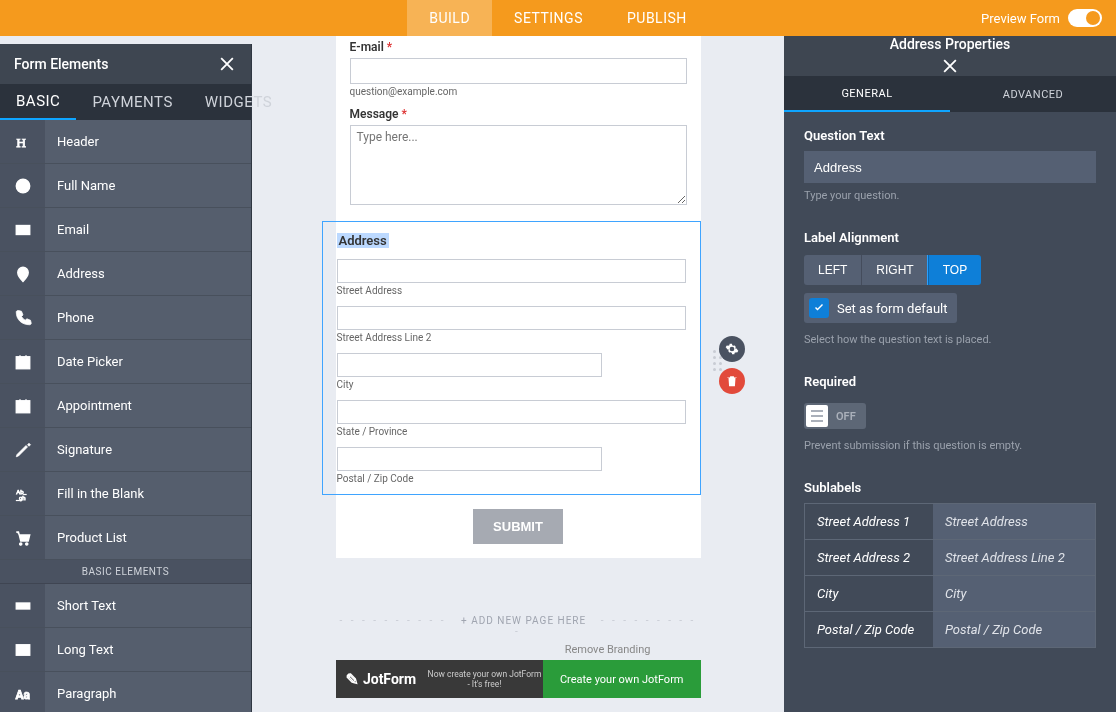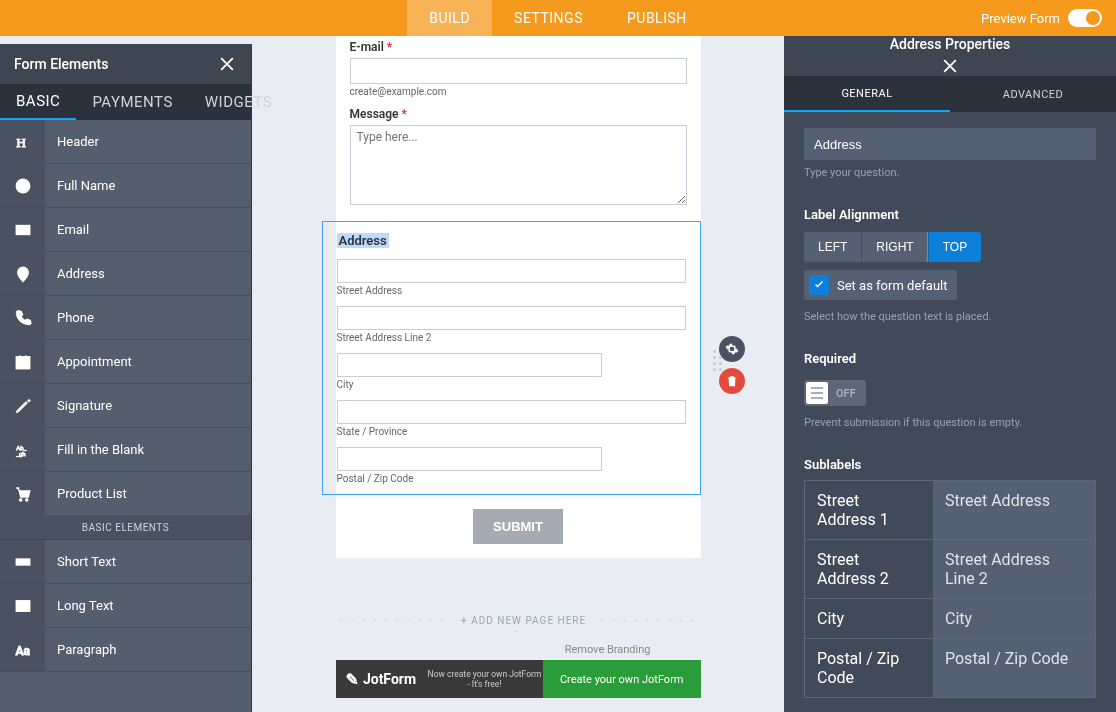--- a/index.html
+++ b/index.html
@@ -78,21 +78,21 @@
   .checkbox-row { display:inline-flex; align-items:center; background:#556073; padding:5px 10px 5px 5px; border-radius:3px; margin-top:8px; gap:8px;}
   .cbox { width:20px; height:20px; background:#0e7fd8; border-radius:3px; display:flex; align-items:center; justify-content:center;}
   .cbox svg { width:12px; height:12px; fill:#fff;}
   .req-toggle { display:inline-flex; align-items:center; background:#5d6776; border-radius:3px; height:26px; padding:2px;}
   .req-toggle .knob { width:22px; height:22px; background:#fff; border-radius:2px; display:flex; flex-direction:column; justify-content:center; gap:3px; padding:0 5px;}
   .req-toggle .knob span { height:2px; background:#aab0ba;}
   .req-toggle .off { font-size:11px; color:#aab0ba; padding:0 8px; font-weight:600;}
   .sublabels-table { border:1px solid #5d6776; margin-top:8px;}
   .sublabels-table .srow { display:flex; border-bottom:1px solid #5d6776;}
   .sublabels-table .srow:last-child { border-bottom:none;}
-  .sublabels-table .scell { padding:10px 12px; font-size:16px;}
+  .sublabels-table .scell { padding:10px 12px; font-size:13px;font-style:italic;}
   .sublabels-table .scell.k { width:128px; color:#fff;}
   .sublabels-table .scell.v { flex:1; background:#556073; color:#e0e3e9;}
   .section-gap { margin-top:28px;}
 </style>
 </head>
 <body>
 
 <div class="topbar">
   <div class="tabs">
     <div class="tab active">BUILD</div>
@@ -162,20 +162,30 @@
             <path d="M6 2l4 1 2 5-2 2a12 12 0 005 5l2-2 5 2 1 4c0 1-1 2-2 2C10 21 3 14 3 4c0-1 1-2 2-2h1z"></path>
           </svg>
         </div>
         <div class="el-label">Phone</div>
       </div>
       <div class="el-row">
         <div class="el-icon">
           <svg viewBox="0 0 24 24" fill="none" stroke="#fff" stroke-width="1.8">
             <rect x="3" y="5" width="18" height="16"></rect>
             <path d="M3 9h18M8 3v4M16 3v4"></path>
+            <text x="8" y="18" font-size="8" fill="#fff" stroke="none">10</text>
+          </svg>
+        </div>
+        <div class="el-label">Date Picker</div>
+      </div>
+      <div class="el-row">
+        <div class="el-icon">
+          <svg viewBox="0 0 24 24" fill="none" stroke="#fff" stroke-width="1.8">
+            <rect x="3" y="5" width="18" height="16"></rect>
+            <path d="M3 9h18M8 3v4M16 3v4"></path>
           </svg>
         </div>
         <div class="el-label">Appointment</div>
       </div>
       <div class="el-row">
         <div class="el-icon">
           <svg viewBox="0 0 24 24" fill="#fff">
             <path d="M3 21l3-1 12-12-2-2L4 18l-1 3zm15-16l2 2 2-2-2-2-2 2z"></path>
           </svg>
         </div>
@@ -230,21 +240,21 @@
     </div>
 </div>
 
 <div class="canvas-wrap">
   <div style="position:relative;border-radius:23px;">
     <div class="form-card">
       <div class="field-label">
         <span>E-mail</span><span class="req">*</span>
       </div>
       <input class="finput" style="">
-      <div class="sublabel">create@example.com</div>
+      <div class="sublabel">question@example.com</div>
 
       <div class="field-label" style="margin-top:10px">
         <span>Message</span><span class="req">*</span>
       </div>
       <textarea class="ftextarea" placeholder="Type here..." style=""></textarea>
 
       <div class="address-block">
         <span class="address-label">Address</span>
         <div id="address-fields">
             <div class="afield"><input class="ainput" style=""><div class="sublabel">Street Address</div></div>
@@ -305,20 +315,21 @@
       <svg viewBox="0 0 24 24" stroke="#fff" stroke-width="2.2" fill="none">
           <path d="M5 5 L19 19 M19 5 L5 19"></path>
         </svg>
     </div>
   </div>
   <div class="right-tabs">
     <div class="right-tab active">GENERAL</div>
     <div class="right-tab">ADVANCED</div>
   </div>
   <div class="right-body">
+    <div class="prop-label">Question Text</div>
     <input class="prop-input" value="Address" style="">
     <div class="prop-hint">Type your question.</div>
 
     <div class="prop-label section-gap">Label Alignment</div>
     <div class="seg" id="align-seg">
         <button>LEFT</button>
         <button>RIGHT</button>
         <button class="sel">TOP</button>
       </div>
     <br>

